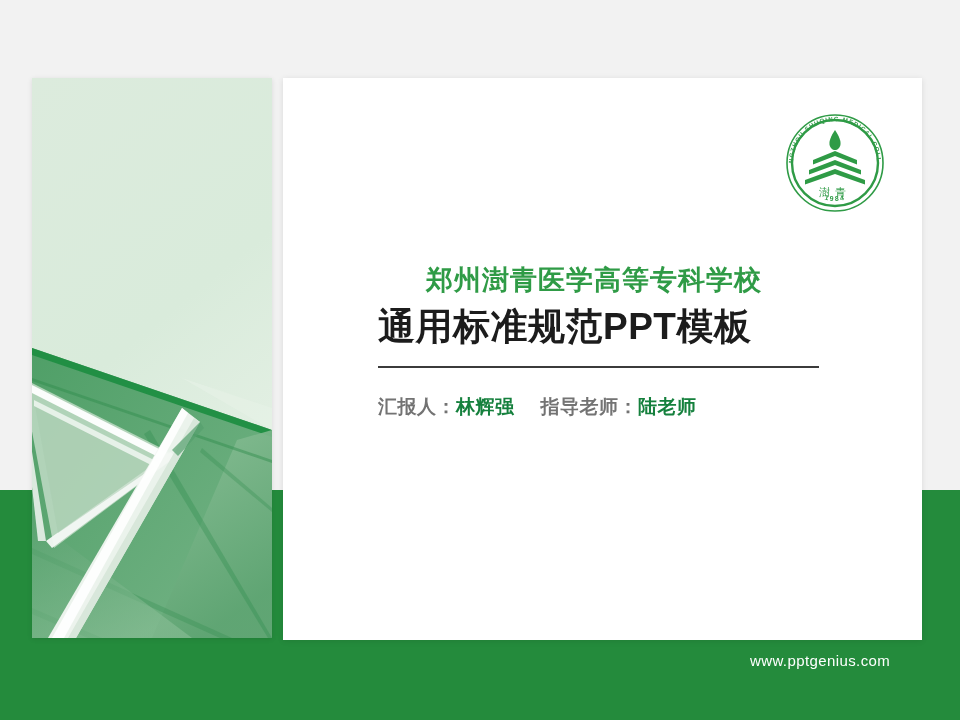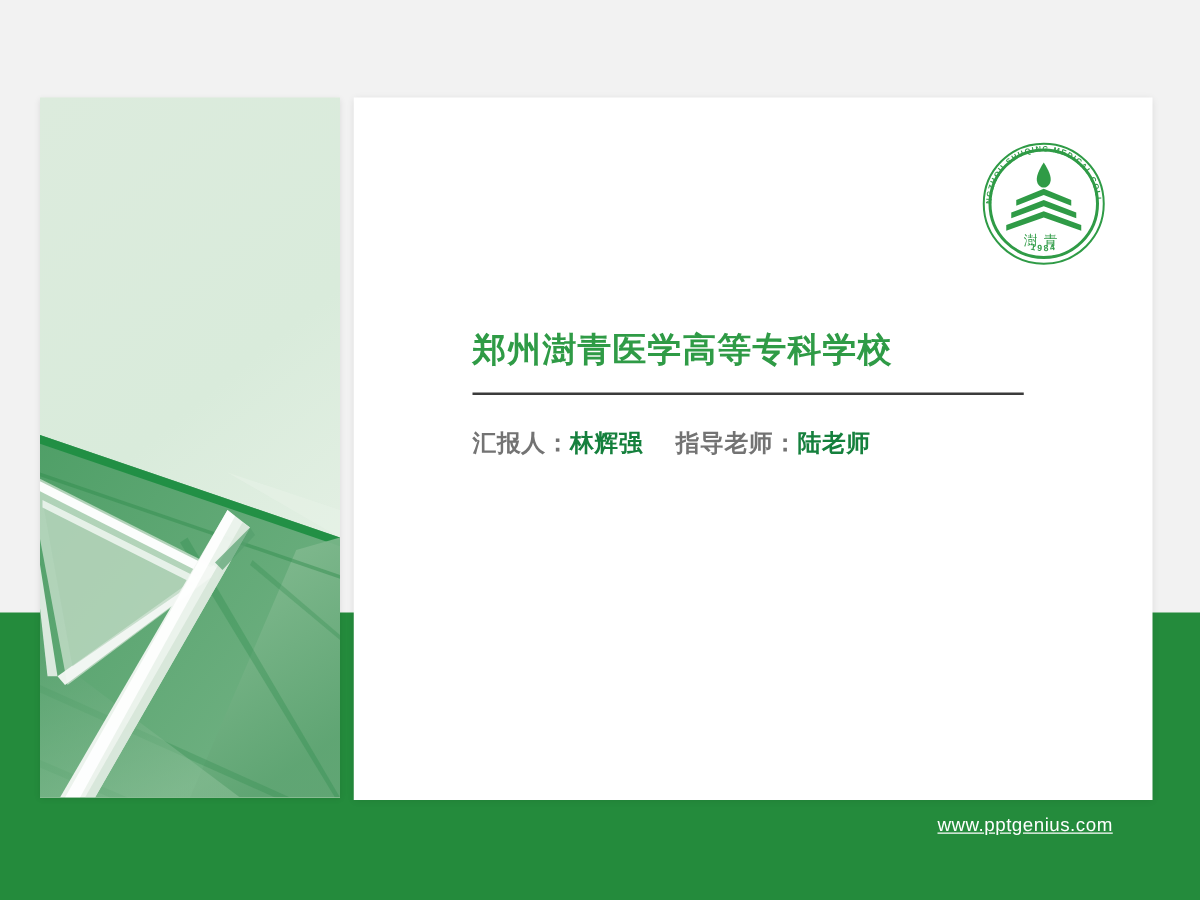--- a/index.html
+++ b/index.html
@@ -73,20 +73,21 @@
     top: 187px;
     width: 460px;
   }
   .org-name {
     font-size: 27px;
     font-weight: bold;
     color: #2f9b46;
     letter-spacing: 1px;
     line-height: 1.18;
     white-space: nowrap;
+    margin-left: 48px;
   }
   .main-title {
     margin-top: 9px;
     font-size: 37px;
     font-weight: bold;
     color: #1c1c1c;
     letter-spacing: 0.5px;
     line-height: 1.16;
     white-space: nowrap;
   }
@@ -109,21 +110,20 @@
   .gap { display: inline-block; width: 26px; }
 
   
   .footer-url {
     position: absolute;
     left: 750px;
     top: 652px;
     font-size: 15px;
     color: #ffffff;
     letter-spacing: 0.4px;
-    text-decoration: underline;
   }
 </style>
 </head>
 <body>
 
 <div class="slide">
 
   <div class="green-band"></div>
 
   <div class="photo-panel">
@@ -216,20 +216,21 @@
         <text x="53" y="86" font-size="11" fill="#2f9b46" text-anchor="middle" font-family="'DejaVu Sans', sans-serif" letter-spacing="5">澍青</text>
 
         <text font-size="7" fill="#2f9b46" font-family="'Liberation Sans', sans-serif" letter-spacing="1.6" font-weight="bold">
           <textPath href="#arcBot" startOffset="50%" text-anchor="middle">1984</textPath>
         </text>
       </svg>
     </div>
 
     <div class="text-block">
       <div class="org-name">郑州澍青医学高等专科学校</div>
+      <div class="main-title">通用标准规范PPT模板</div>
       <div class="divider"></div>
       <div class="presenter-row">
         <span class="lbl">汇报人：</span><span class="val">林辉强</span><span class="gap"></span><span class="lbl">指导老师：</span><span class="val">陆老师</span>
       </div>
     </div>
   </div>
 
   <div class="footer-url">www.pptgenius.com</div>
 
 </div>

